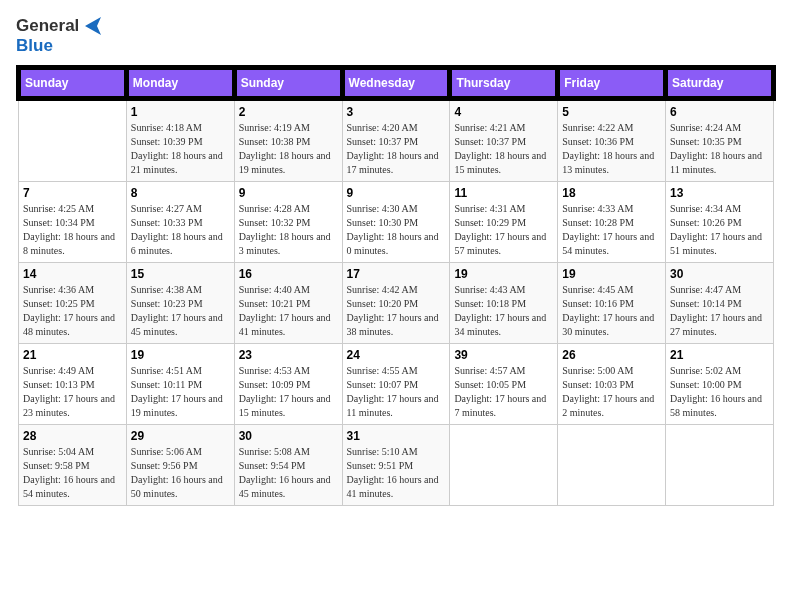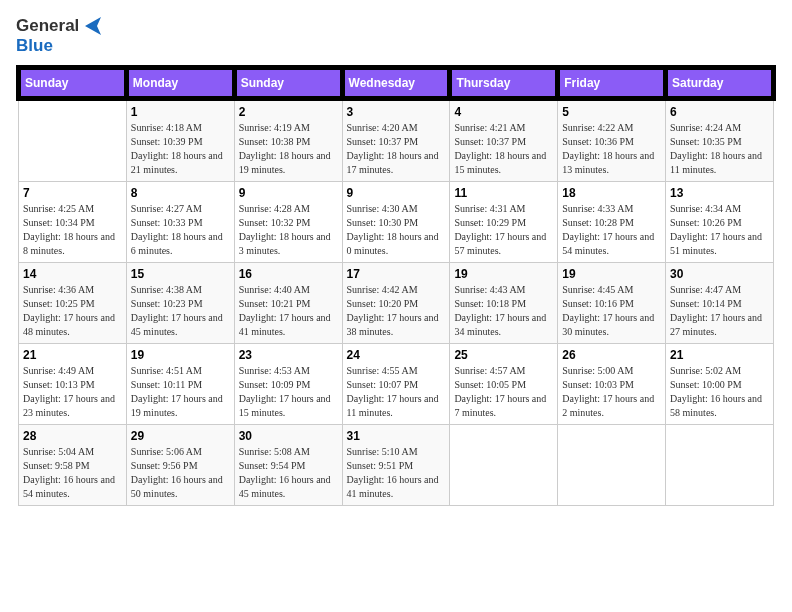--- a/index.html
+++ b/index.html
@@ -205,21 +205,21 @@
         </td>
         <td>
           <div class="day-number">23</div>
           <div class="day-info">Sunrise: 4:53 AM<br>Sunset: 10:09 PM<br>Daylight: 17 hours and 15 minutes.</div>
         </td>
         <td>
           <div class="day-number">24</div>
           <div class="day-info">Sunrise: 4:55 AM<br>Sunset: 10:07 PM<br>Daylight: 17 hours and 11 minutes.</div>
         </td>
         <td>
-          <div class="day-number">25</div>
+          <div class="day-number">39</div>
           <div class="day-info">Sunrise: 4:57 AM<br>Sunset: 10:05 PM<br>Daylight: 17 hours and 7 minutes.</div>
         </td>
         <td>
           <div class="day-number">26</div>
           <div class="day-info">Sunrise: 5:00 AM<br>Sunset: 10:03 PM<br>Daylight: 17 hours and 2 minutes.</div>
         </td>
         <td>
           <div class="day-number">21</div>
           <div class="day-info">Sunrise: 5:02 AM<br>Sunset: 10:00 PM<br>Daylight: 16 hours and 58 minutes.</div>
         </td>

